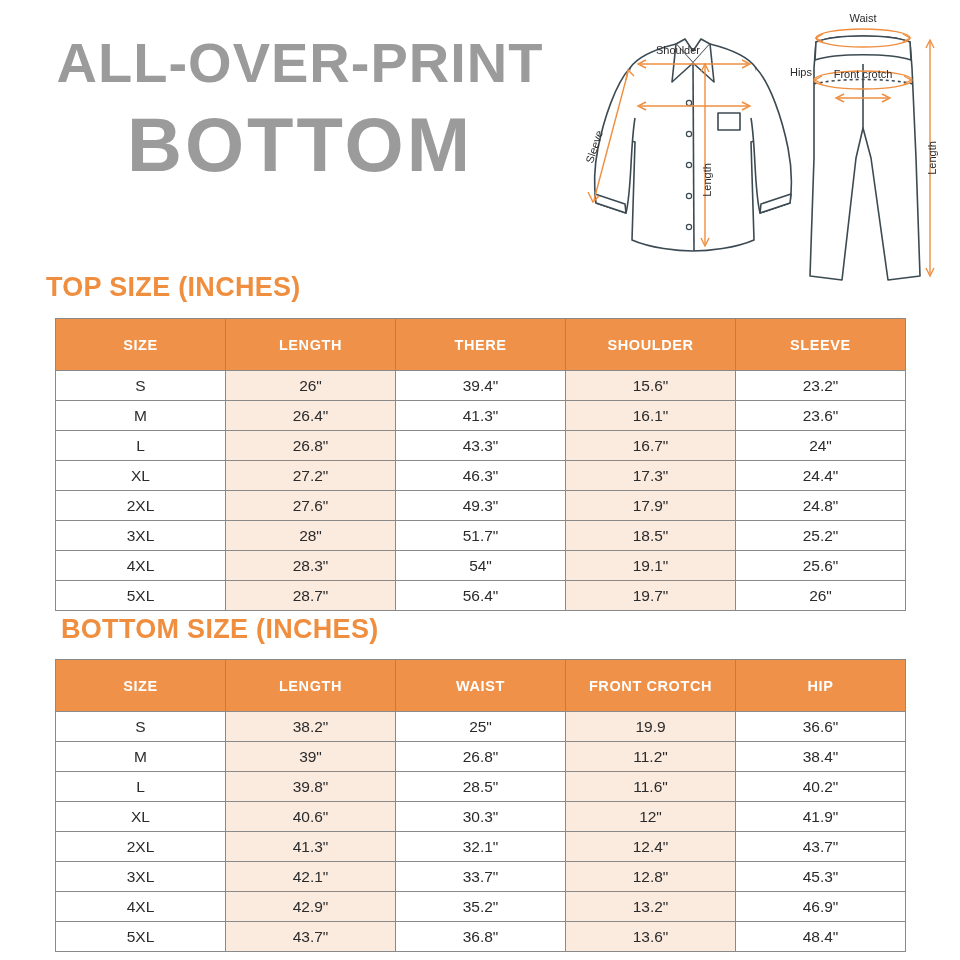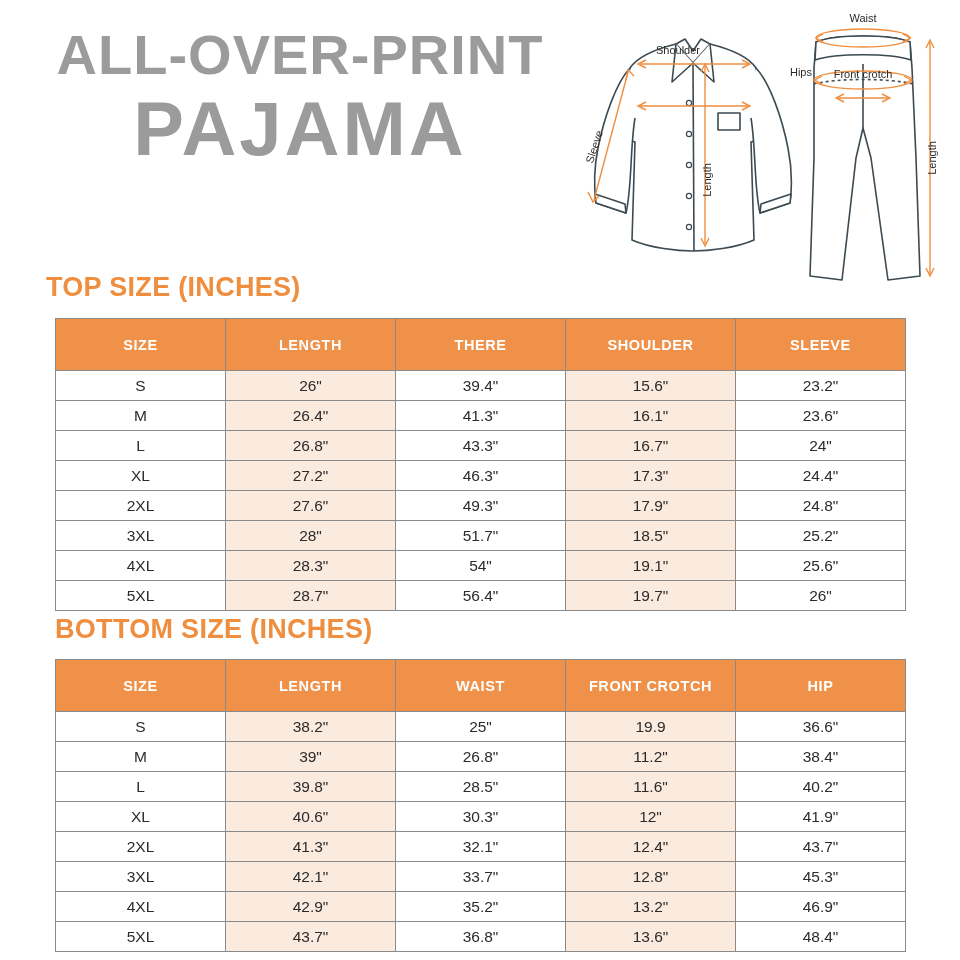--- a/index.html
+++ b/index.html
@@ -23,21 +23,21 @@
     left: 0; top: 18px;
     width: 600px;
     text-align: center;
   }
   .title-1 {
     font-size: 56px;
     font-weight: bold;
     letter-spacing: 1px;
     color: #9b9b9b;
     line-height: 1.02;
-    margin: 8px;
+    margin: 16px;
     white-space: nowrap;
   }
   .title-2 {
     font-size: 76px;
     font-weight: bold;
     letter-spacing: 3px;
     color: #9b9b9b;
     line-height: 1.0;
     margin: 2px 0 0 0;
     white-space: nowrap;
@@ -62,21 +62,21 @@
 
   
   .section-heading {
     position: absolute;
     font-size: 27px;
     font-weight: bold;
     color: #ef8e3f;
     letter-spacing: 0.3px;
   }
   #top-heading { left: 46px; top: 272px; }
-  #bottom-heading { left: 55px; top: 614px; }
+  #bottom-heading { left: 61px; top: 614px; }
 
   
   table {
     position: absolute;
     border-collapse: collapse;
     width: 850px;
     left: 55px;
     table-layout: fixed;
   }
   #top-table { top: 318px; }
@@ -115,21 +115,21 @@
     fill: #2b2b2b;
   }
 </style>
 </head>
 <body>
 
 <div class="page">
 
   <div class="header">
     <div class="title-1">ALL-OVER-PRINT</div>
-    <div class="title-2">PAJAMA</div>
+    <div class="title-2">BOTTOM</div>
   </div>
 
   <div class="illustration">
     <svg width="382" height="300" viewBox="0 0 382 300" xmlns="http://www.w3.org/2000/svg">
 
       <g fill="none" stroke="#3c4a52" stroke-width="1.6" stroke-linejoin="round">
 
         <path d="M60 70 L62 60 C70 48 92 40 108 36 L125 55 L142 36 C158 40 180 48 188 60 L190 70
                  L196 130 L183 134 L186 232 C168 240 140 243 125 243 C110 243 82 240 64 232
                  L67 134 L54 130 Z" fill="#ffffff"></path>

